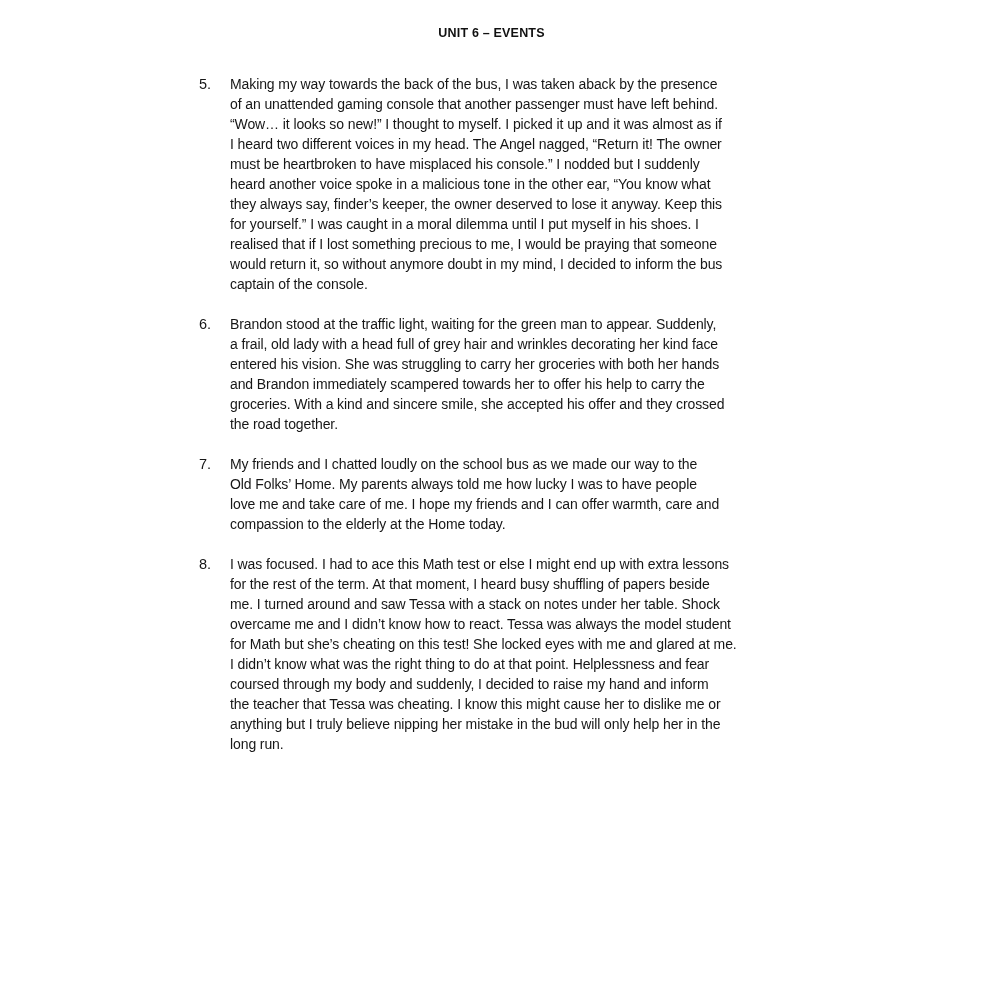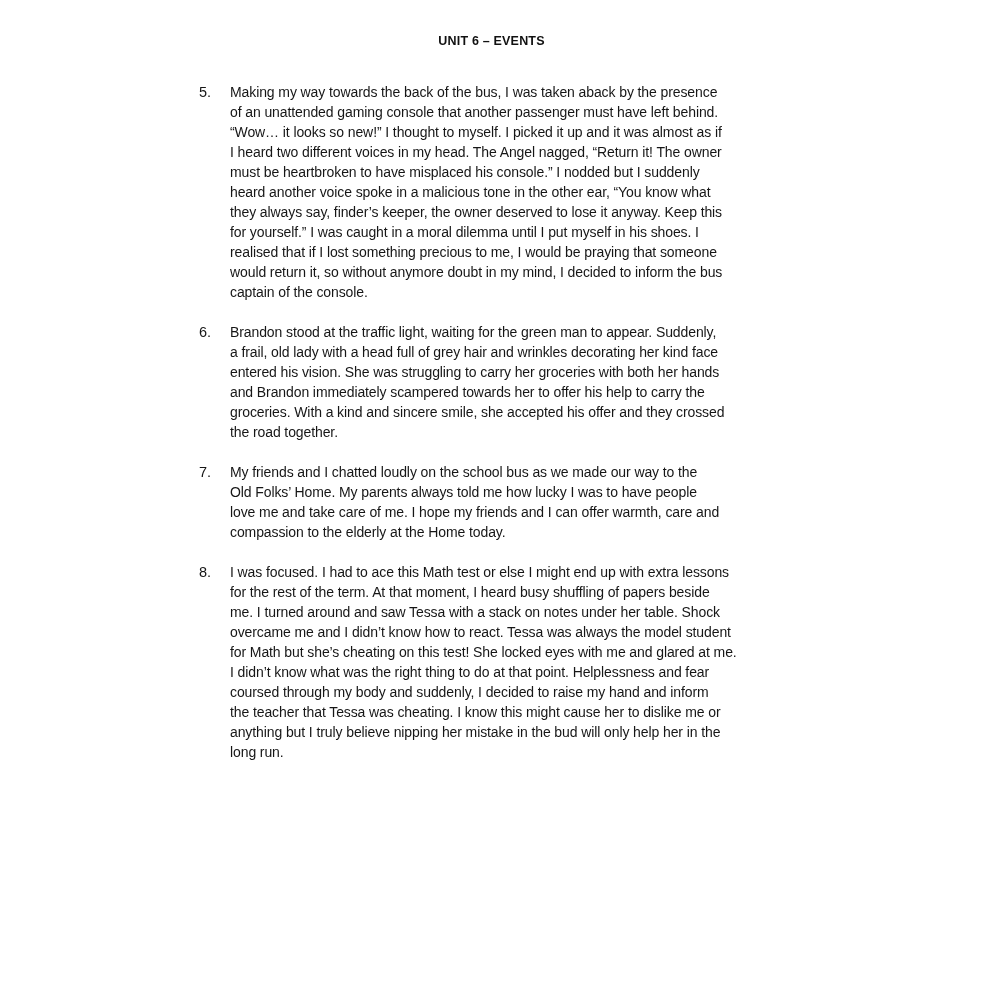--- a/index.html
+++ b/index.html
@@ -8,21 +8,20 @@
     background: #ffffff;
   }
   .page {
     position: relative;
     width: 983px;
     height: 889px;
     background: #ffffff;
     font-family: "Liberation Sans", sans-serif;
     color: #161616;
     overflow: hidden;
-    margin-top: 8px;
   }
   .running-header {
     position: absolute;
     top: 26px;
     left: 0;
     width: 100%;
     text-align: center;
     font-size: 12.5px;
     font-weight: bold;
     letter-spacing: 0.2px;

